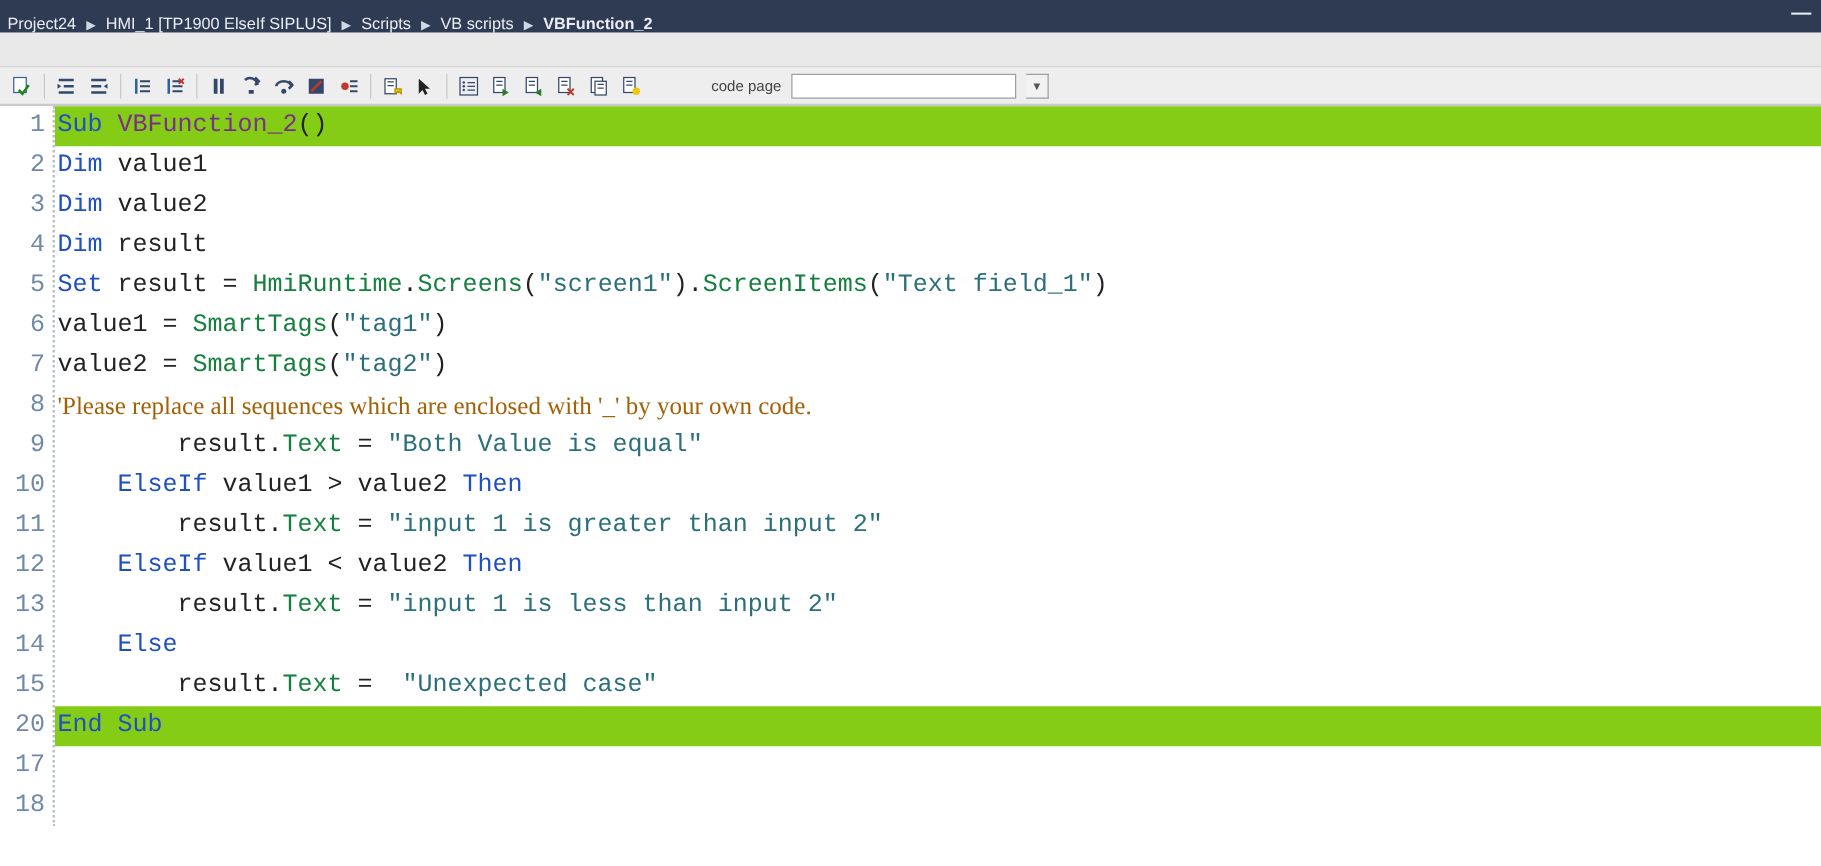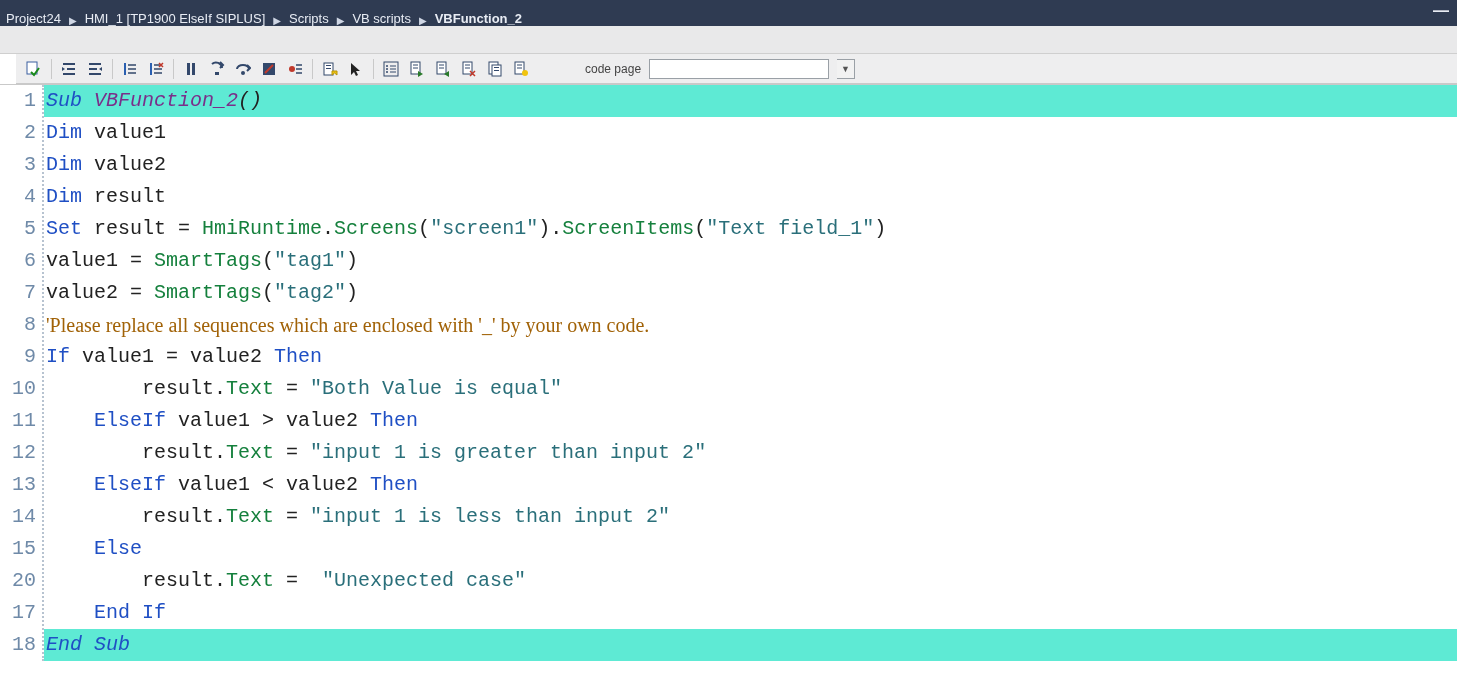--- a/index.html
+++ b/index.html
@@ -27,21 +27,20 @@
 
   
   .toolbar {
     height: 30px;
     background: #eeeeef;
     border-bottom: 1px solid #c9c9c9;
     display: flex;
     align-items: center;
     padding: 0 6px;
     gap: 2px;
-    margin-left: 16px;
   }
   .tbtn {
     width: 24px; height: 22px;
     display: flex; align-items: center; justify-content: center;
     border: 1px solid transparent;
     user-select: none;
   }
   .tsep { width:1px; height:20px; background:#c9c9c9; margin:0 3px; }
   .codepage-wrap { display:flex; align-items:center; gap:8px; margin-left:50px;}
   .codepage-wrap label { font-size:12px; color:#444;}
@@ -75,21 +74,21 @@
     user-select: none;
     border-right: 2px dotted #b7c3d0;
   }
   .gutter .ln { height: 32px; }
   .code {
     background: #fff;
     flex: 1;
     padding-left: 0;
   }
   .code .row { height: 32px; white-space: pre; padding-left: 2px;}
-  .row.hl { background: #5eead4; font-style: italic; }
+  .row.hl { background: #84cc16; }
 
   
   .kw   { color: #1f4fc4; }
   .fn   { color: #7a2f8a; }
   .mem  { color: #15803d; }
   .str  { color: #2a6f7a; }
   .cmt  { color: #a16207; font-family: Liberation Serif, serif; }
   .txt  { color: #222; }
 
   
@@ -271,24 +270,22 @@
     </div>
   <div class="code" id="code">
       <div class="row hl"><span class="kw">Sub </span><span class="fn">VBFunction_2</span><span class="txt">()</span></div>
       <div class="row"><span class="kw">Dim</span><span class="txt"> value1</span></div>
       <div class="row"><span class="kw">Dim</span><span class="txt"> value2</span></div>
       <div class="row"><span class="kw">Dim</span><span class="txt"> result</span></div>
       <div class="row"><span class="kw">Set</span><span class="txt"> result = </span><span class="mem">HmiRuntime</span><span class="txt">.</span><span class="mem">Screens</span><span class="txt">(</span><span class="str">"screen1"</span><span class="txt">).</span><span class="mem">ScreenItems</span><span class="txt">(</span><span class="str">"Text field_1"</span><span class="txt">)</span></div>
       <div class="row"><span class="txt">value1 = </span><span class="mem">SmartTags</span><span class="txt">(</span><span class="str">"tag1"</span><span class="txt">)</span></div>
       <div class="row"><span class="txt">value2 = </span><span class="mem">SmartTags</span><span class="txt">(</span><span class="str">"tag2"</span><span class="txt">)</span></div>
       <div class="row"><span class="cmt">'Please replace all sequences which are enclosed with '_' by your own code.</span></div>
-      <div class="row"><span class="kw">If</span><span class="txt"> value1 = value2 </span><span class="kw">Then</span></div>
       <div class="row"><span class="txt">        result.</span><span class="mem">Text</span><span class="txt"> = </span><span class="str">"Both Value is equal"</span></div>
       <div class="row"><span class="txt">    </span><span class="kw">ElseIf</span><span class="txt"> value1 &gt; value2 </span><span class="kw">Then</span></div>
       <div class="row"><span class="txt">        result.</span><span class="mem">Text</span><span class="txt"> = </span><span class="str">"input 1 is greater than input 2"</span></div>
       <div class="row"><span class="txt">    </span><span class="kw">ElseIf</span><span class="txt"> value1 &lt; value2 </span><span class="kw">Then</span></div>
       <div class="row"><span class="txt">        result.</span><span class="mem">Text</span><span class="txt"> = </span><span class="str">"input 1 is less than input 2"</span></div>
       <div class="row"><span class="txt">    </span><span class="kw">Else</span></div>
       <div class="row"><span class="txt">        result.</span><span class="mem">Text</span><span class="txt"> =  </span><span class="str">"Unexpected case"</span></div>
-      <div class="row"><span class="txt">    </span><span class="kw">End If</span></div>
       <div class="row hl"><span class="kw">End Sub</span></div>
     </div>
 </div>
 
 </body></html>

